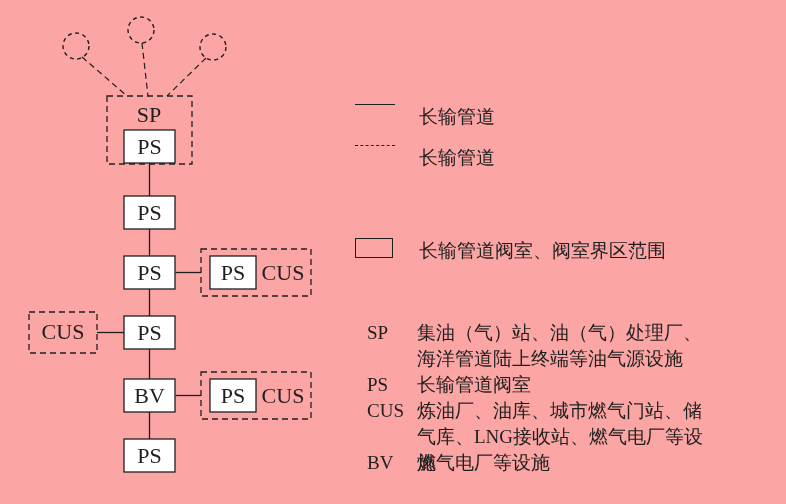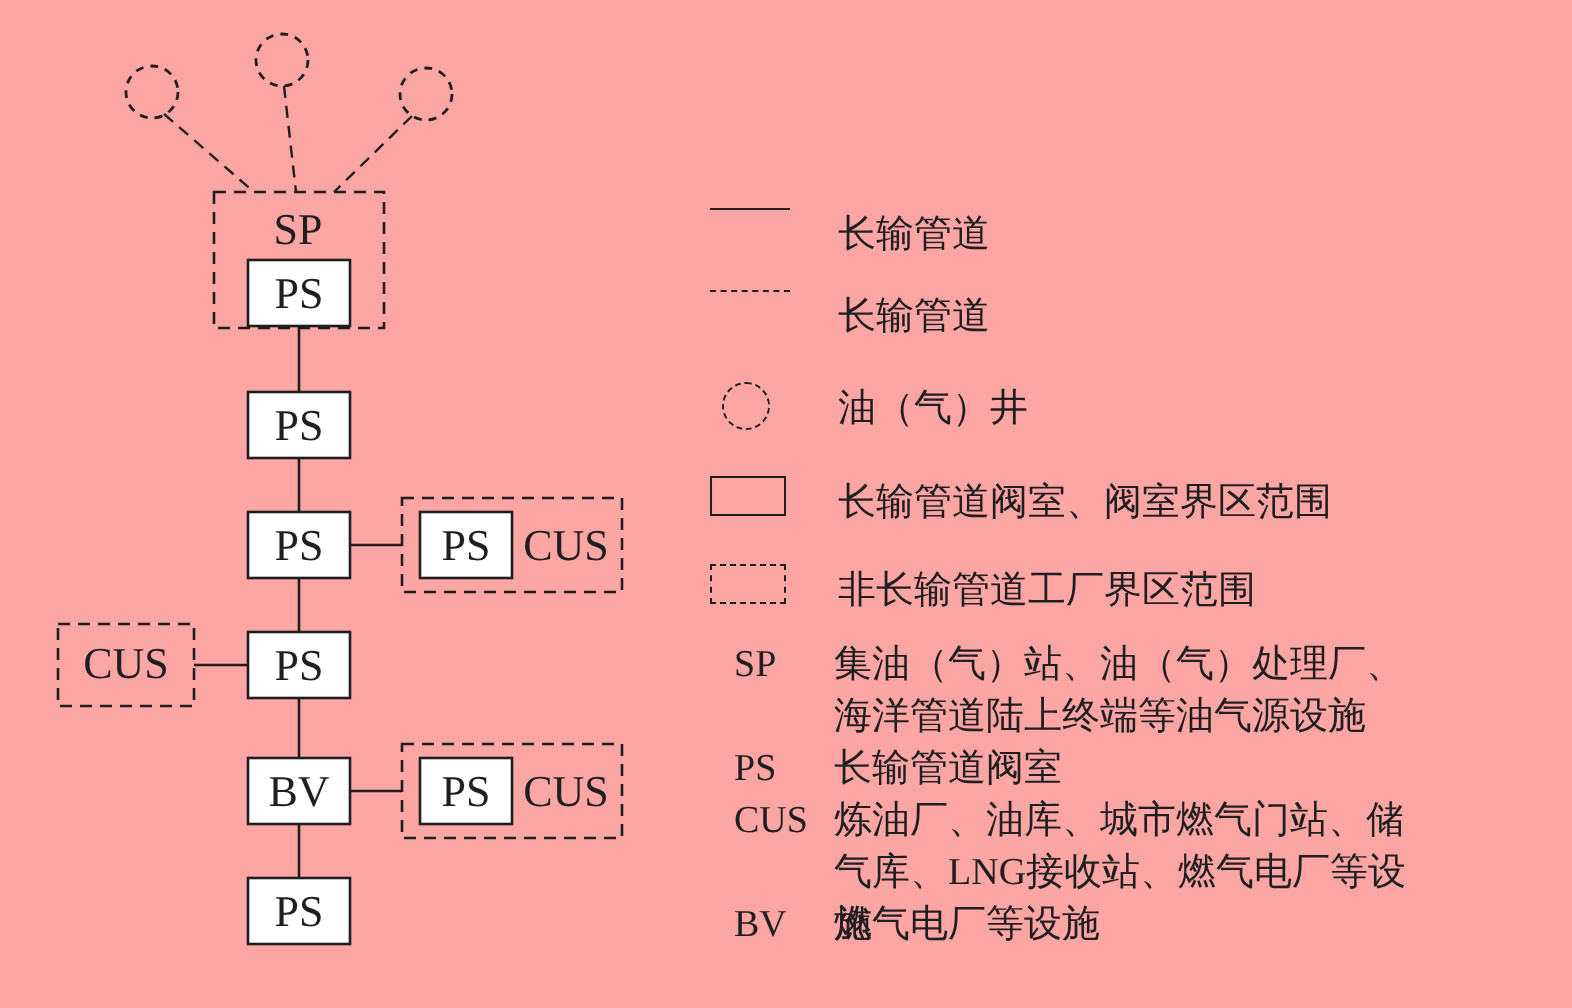--- a/index.html
+++ b/index.html
@@ -180,40 +180,28 @@
       <span class="lbl">长输管道</span>
     </div>
 
     <div class="lrow" style="top:145px">
       <span class="sym">
           <span class="sline dashed"></span>
         </span>
       <span class="lbl">长输管道</span>
     </div>
 
-    <div class="lrow" style="top:191px">
-      <span class="sym">
-          <span class="swell"></span>
-        </span>
-      <span class="lbl">油（气）井</span>
-    </div>
 
     <div class="lrow" style="top:238px">
       <span class="sym">
           <span class="srect"></span>
         </span>
       <span class="lbl">长输管道阀室、阀室界区范围</span>
     </div>
 
-    <div class="lrow" style="top:282px">
-      <span class="sym">
-          <span class="srect dashed"></span>
-        </span>
-      <span class="lbl">非长输管道工厂界区范围</span>
-    </div>
 
     <div class="arow" style="top:320px">
       <span class="abbr">SP</span>
       <span class="desc">集油（气）站、油（气）处理厂、海洋管道陆上终端等油气源设施</span>
     </div>
 
     <div class="arow" style="top:372px">
       <span class="abbr">PS</span>
       <span class="desc">长输管道阀室</span>
     </div>

